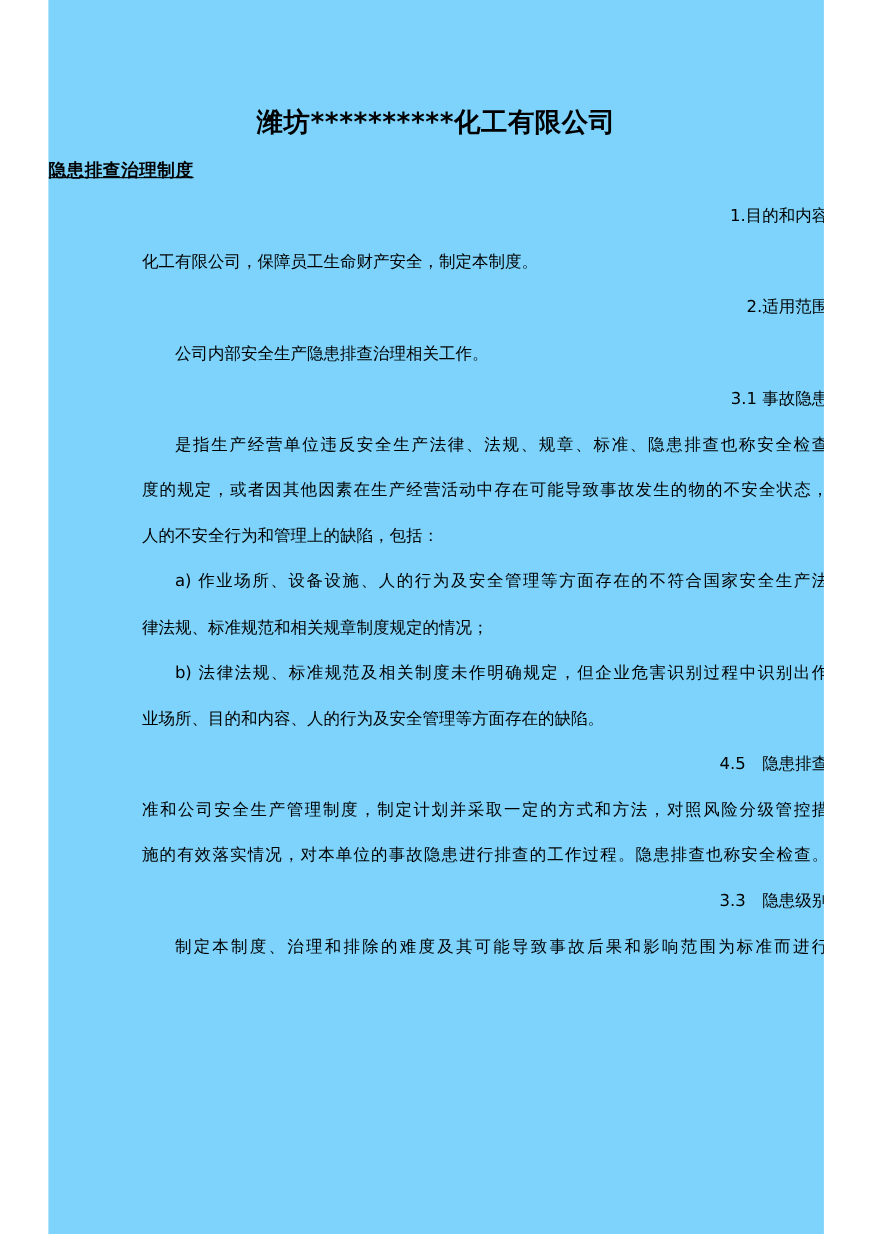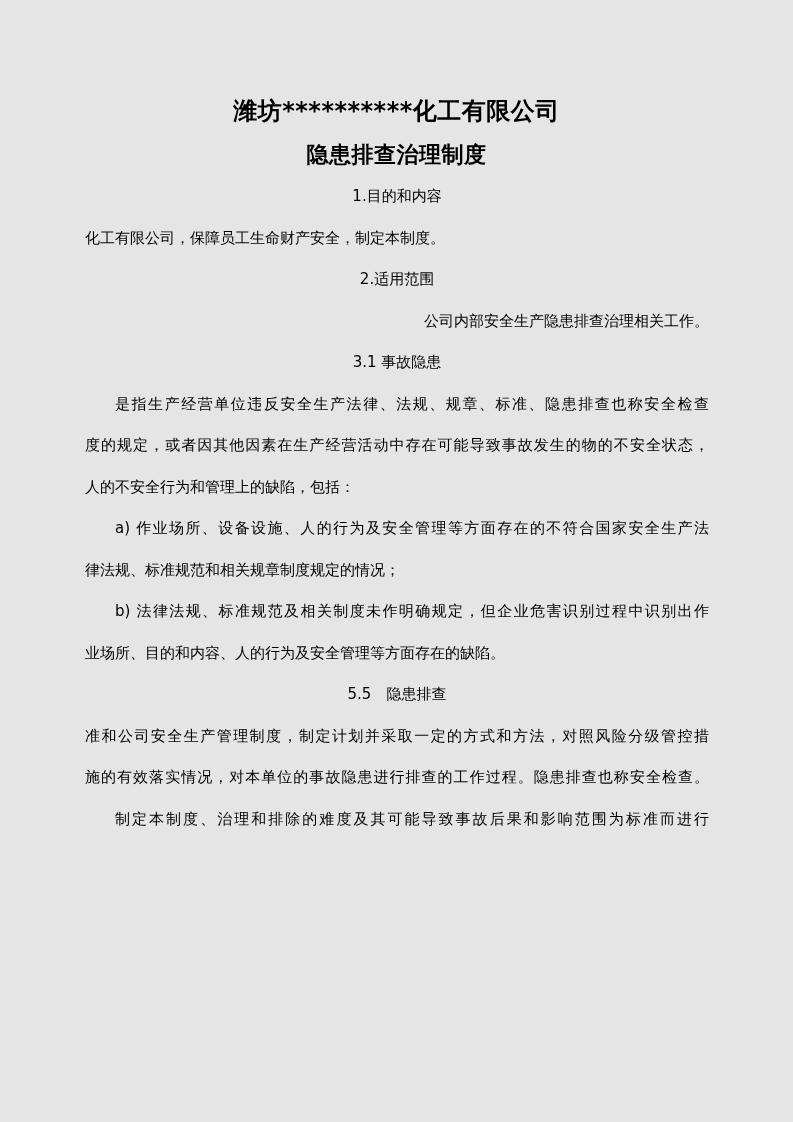--- a/index.html
+++ b/index.html
@@ -2,67 +2,67 @@
 <html><head>
 <meta charset="utf-8">
 <style>
   html, body {
     margin: 0;
     padding: 0;
     background: #ffffff;
   }
   .page {
     position: relative;
-    width: 793px;
+    width: 705px;
     height: 1122px;
     margin: 0 auto;
-    background: #e5e5e5;
+    background: #7dd3fc;
     color: #000000;
     font-family: "DejaVu Sans", "Liberation Sans", sans-serif;
     overflow: hidden;
   }
   .doc-title {
     margin-top: 89px;
     height: 45px;
     line-height: 45px;
     text-align: center;
     font-size: 24px;
     font-weight: 700;
     letter-spacing: 0.5px;
   }
   .doc-subtitle {
     height: 42px;
     line-height: 42px;
-    text-align: center;
-    font-size: 22px;
+    text-align: left;
+    font-size: 16px;
     font-weight: 700;
     letter-spacing: 0.5px;
+    text-decoration: underline;
   }
   .doc-body {
     margin-left: 85px;
     width: 624px;
     font-size: 15px;
   }
   .line {
     height: 41.5px;
     line-height: 41.5px;
     white-space: normal;
   }
   .indent {
     padding-left: 30px; 
-    text-align: right;
   }
   .fill {
     
     text-align: justify;
     text-align-last: justify;
     text-justify: inter-character;
   }
   .heading {
-    text-align: center;
+    text-align: right;
   }
 </style>
 </head>
 <body>
 
 <div class="page">
 
   <div class="doc-title">潍坊**********化工有限公司</div>
 
   <div class="doc-subtitle">隐患排查治理制度</div>
@@ -73,19 +73,20 @@
     <div class="line heading">2.适用范围</div>
     <div class="line indent">公司内部安全生产隐患排查治理相关工作。</div>
     <div class="line heading">3.1 事故隐患</div>
     <div class="line indent fill">是指生产经营单位违反安全生产法律、法规、规章、标准、隐患排查也称安全检查</div>
     <div class="line fill">度的规定，或者因其他因素在生产经营活动中存在可能导致事故发生的物的不安全状态，</div>
     <div class="line">人的不安全行为和管理上的缺陷，包括：</div>
     <div class="line indent fill">a) 作业场所、设备设施、人的行为及安全管理等方面存在的不符合国家安全生产法</div>
     <div class="line">律法规、标准规范和相关规章制度规定的情况；</div>
     <div class="line indent fill">b) 法律法规、标准规范及相关制度未作明确规定，但企业危害识别过程中识别出作</div>
     <div class="line">业场所、目的和内容、人的行为及安全管理等方面存在的缺陷。</div>
-    <div class="line heading">5.5　隐患排查</div>
+    <div class="line heading">4.5　隐患排查</div>
     <div class="line fill">准和公司安全生产管理制度，制定计划并采取一定的方式和方法，对照风险分级管控措</div>
     <div class="line fill">施的有效落实情况，对本单位的事故隐患进行排查的工作过程。隐患排查也称安全检查。</div>
+    <div class="line heading">3.3　隐患级别</div>
     <div class="line indent fill">制定本制度、治理和排除的难度及其可能导致事故后果和影响范围为标准而进行</div>
   </div>
 
 </div>
 
 </body></html>

